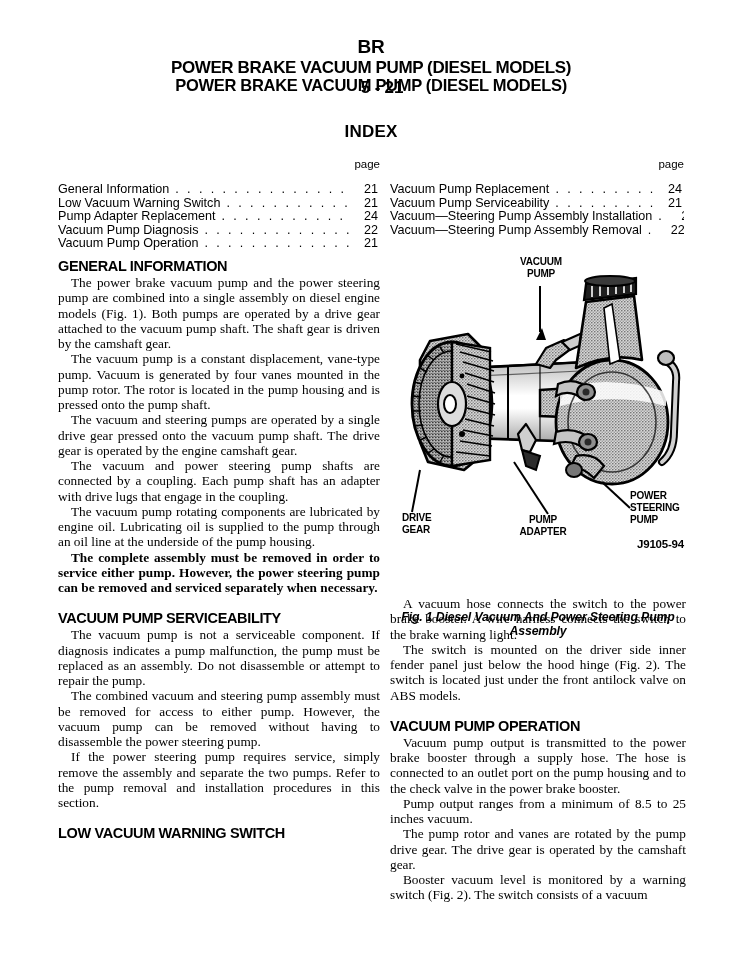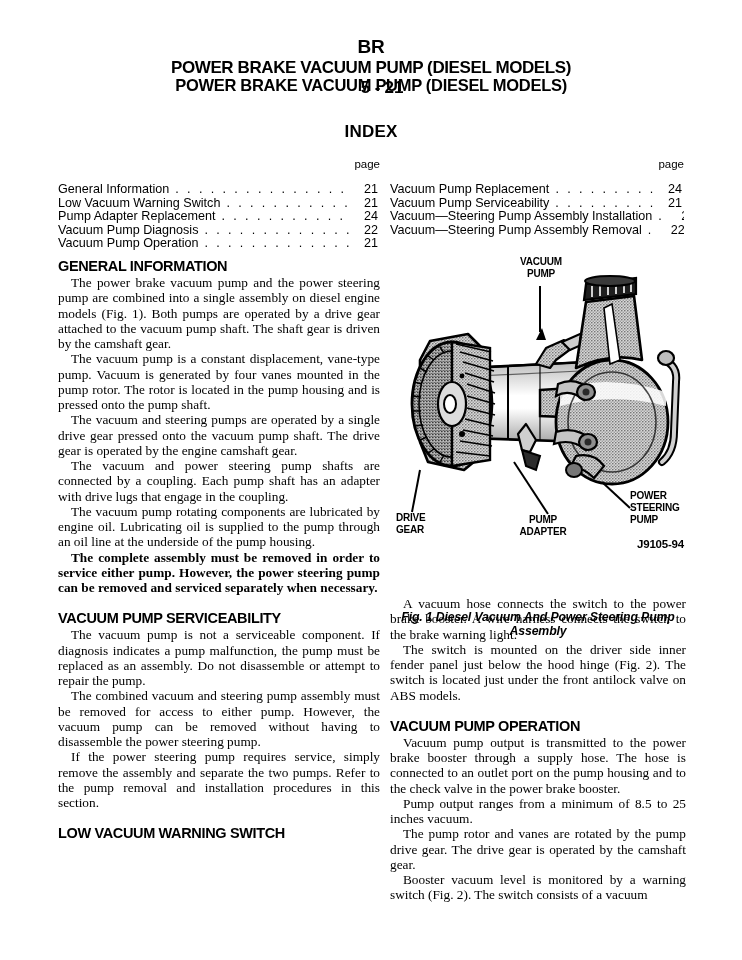--- a/index.html
+++ b/index.html
@@ -401,21 +401,21 @@
         <path d="M240 252 L212 226"></path>
       </g>
     </g>
   </svg>
 
   <div class="callout" style="position:absolute; left:116px; top:0px; text-align:center; width:70px; line-height:12px;">
     <div>VACUUM</div>
     <div>PUMP</div>
   </div>
 
-  <div class="callout" style="position:absolute; left:6px; top:256px; line-height:12px;">
+  <div class="callout" style="position:absolute; left:12px; top:256px; line-height:12px;">
     <div>DRIVE</div>
     <div>GEAR</div>
   </div>
 
   <div class="callout" style="position:absolute; left:118px; top:258px; text-align:center; width:70px; line-height:12px;">
     <div>PUMP</div>
     <div>ADAPTER</div>
   </div>
 
   <div class="callout" style="position:absolute; left:240px; top:228px; text-align:left; width:56px; line-height:12px;margin-top:6px;">

